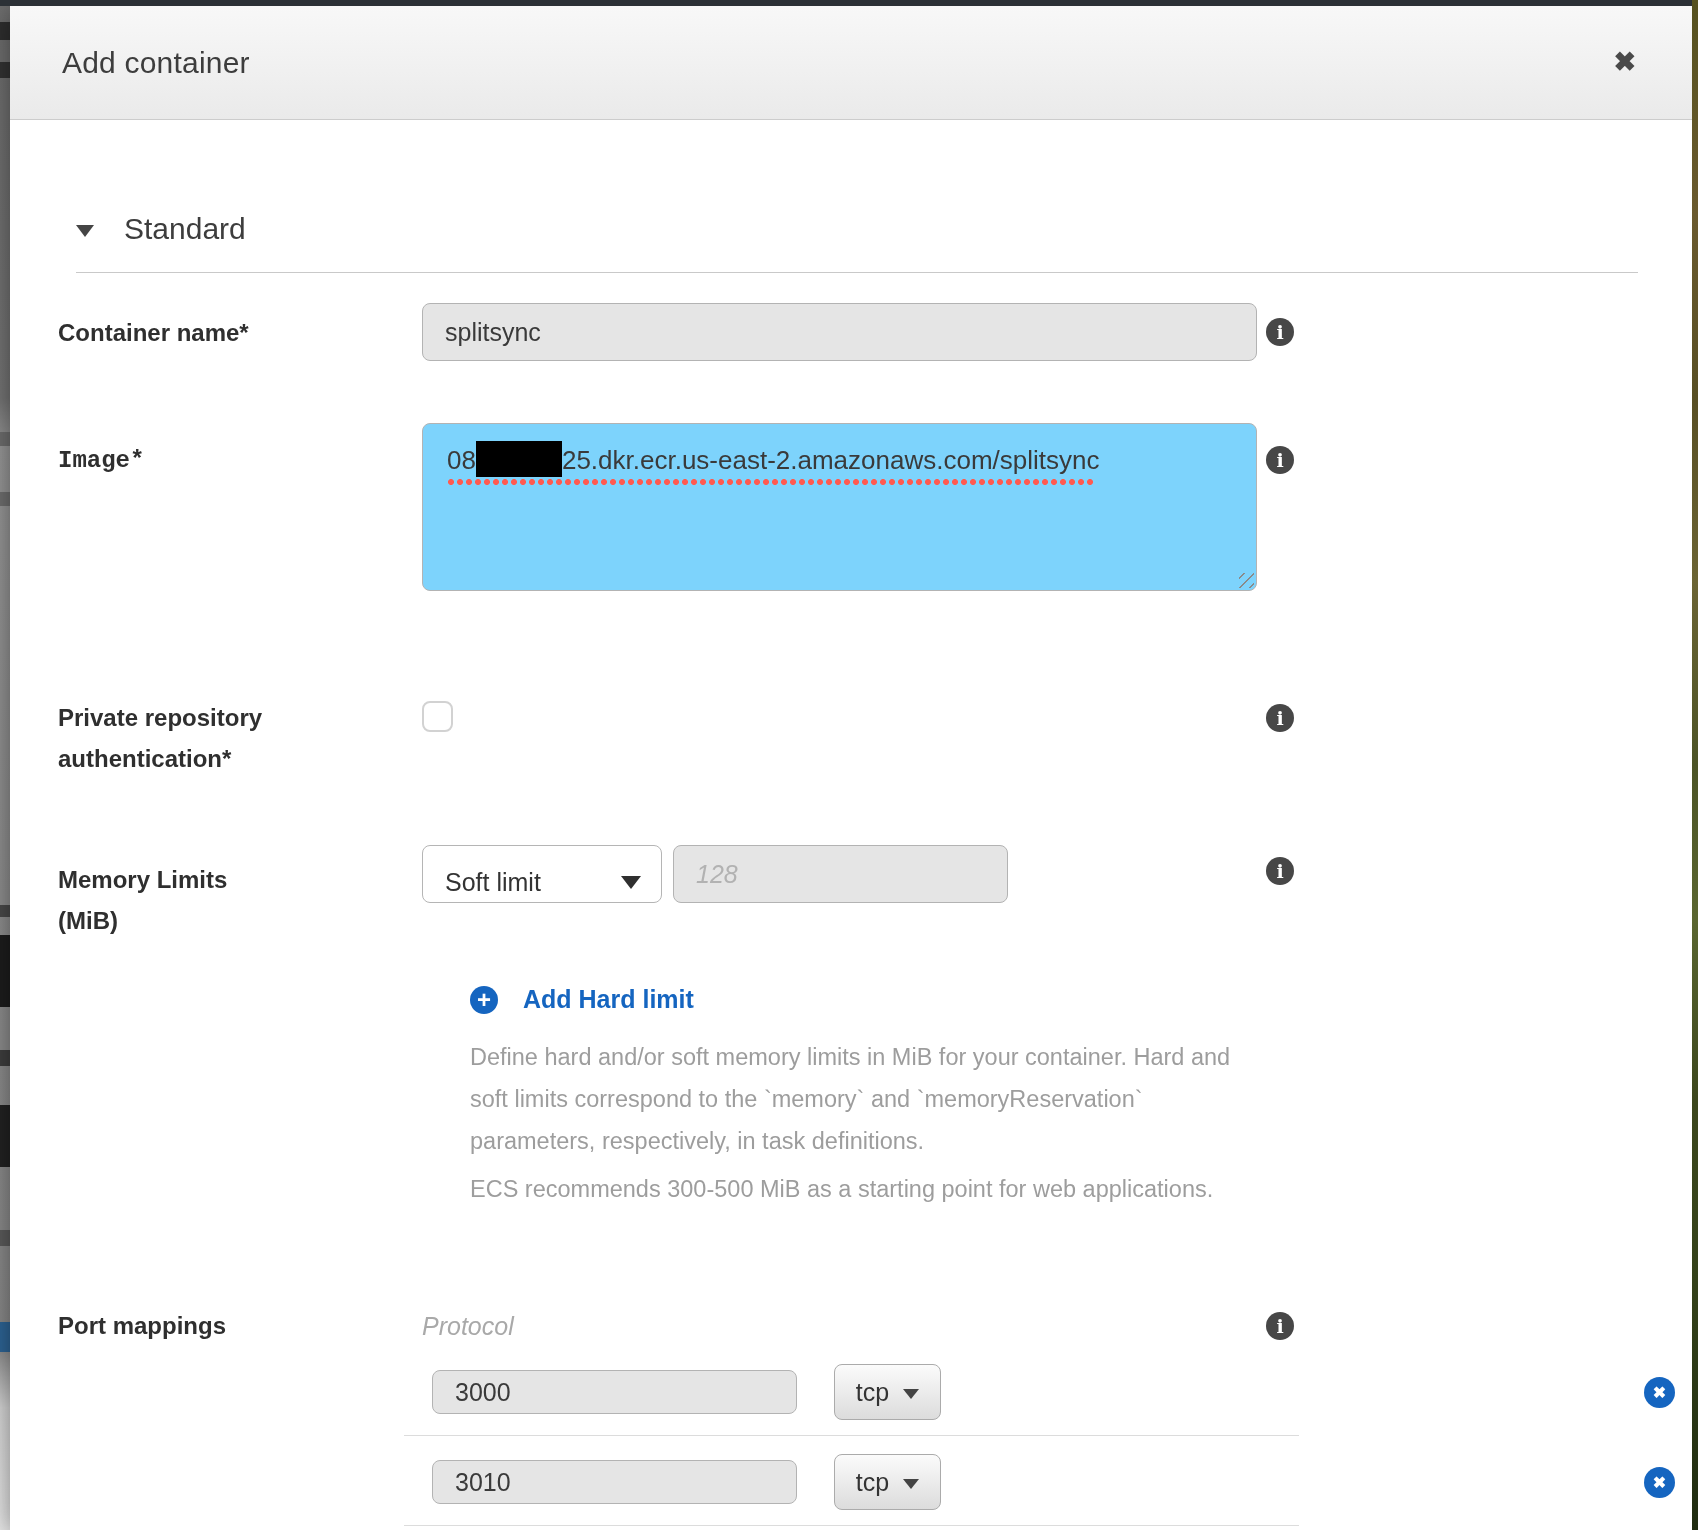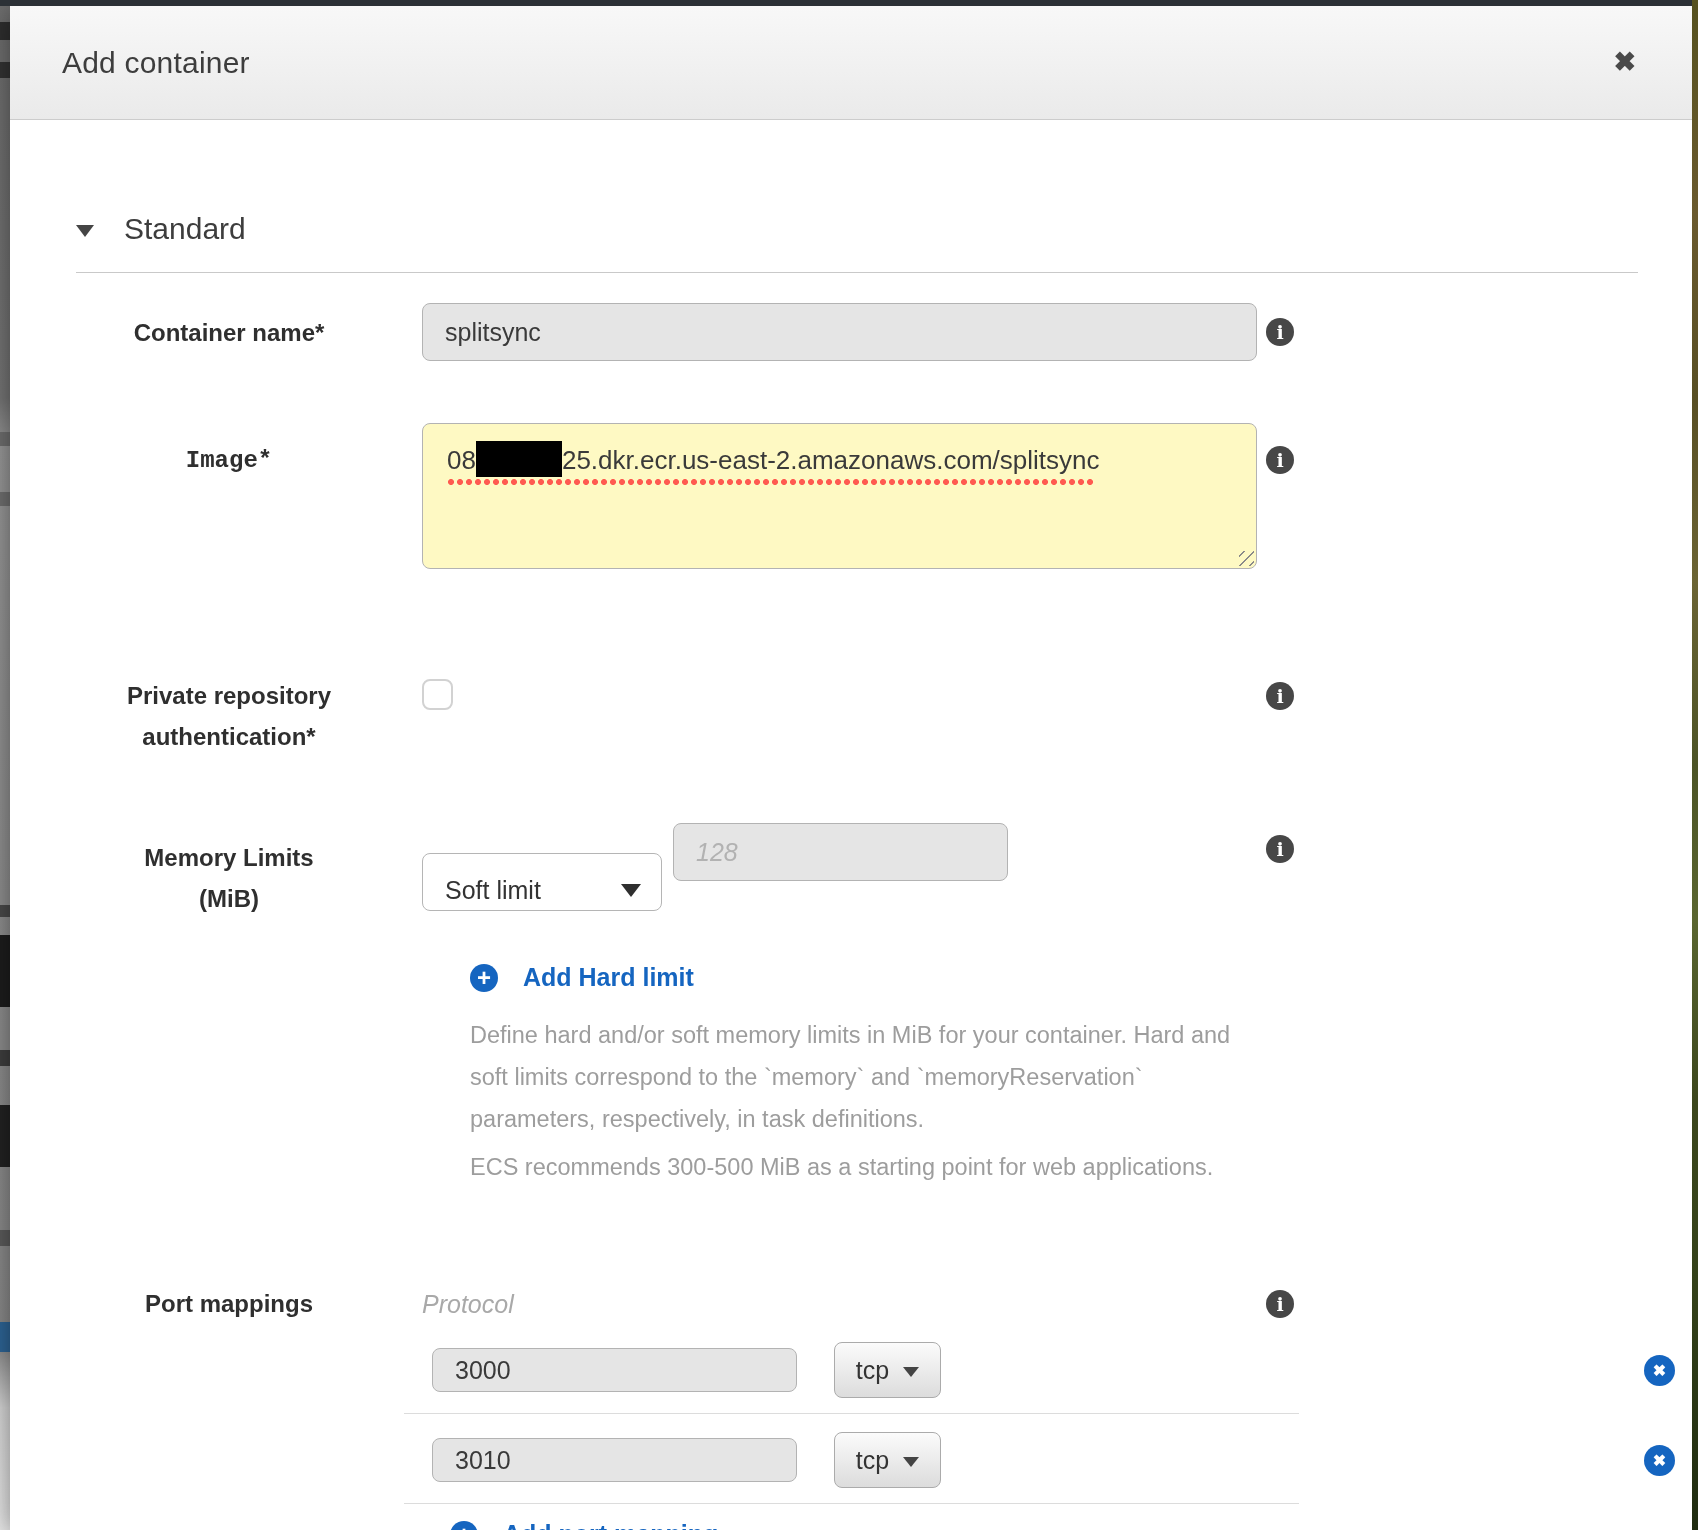--- a/index.html
+++ b/index.html
@@ -64,21 +64,21 @@
     border-left:9px solid transparent; border-right:9px solid transparent;
     border-top:12px solid #454545;
     margin-right:30px; margin-top:4px; cursor:pointer;
   }
   .section-title { font-size:30px; color:#3d3d3d; }
   .section-divider { border:none; border-top:1px solid #c9c9c9; margin:26px 54px 0 66px; }
 
   
   .form-row { position:relative; display:flex; align-items:flex-start; padding-left:48px; }
   .label-col {
-    width:342px; text-align:center; font-weight:bold;
+    width:342px; text-align:left; font-weight:bold;
     font-size:24px; color:#2f2f2f; line-height:41px;
   }
   .control-col { margin-left:22px; position:relative; }
   .info-icon {
     position:absolute; left:1256px; width:28px; height:28px;
     border-radius:50%; background:#474747; color:#fff;
     font-family:"DejaVu Serif", serif; font-weight:bold; font-size:19px;
     display:flex; align-items:center; justify-content:center;
     line-height:1; cursor:pointer;
   }
@@ -93,22 +93,22 @@
   
   .row-container-name { margin-top:30px; }
   .row-container-name .label-col { padding-top:9px; }
   .row-container-name input { width:835px; height:58px; }
   .row-container-name .info-icon { top:15px; }
 
   
   .row-image { margin-top:62px; }
   .row-image .label-col { padding-top:17px;font-family:Liberation Mono, monospace; }
   .image-textarea {
-    width:835px; height:146px;
-    border:1px solid #b3b3b3; border-radius:8px; background:#fef9c3;
+    width:835px; height:168px;
+    border:1px solid #b3b3b3; border-radius:8px; background:#7dd3fc;
     padding:16px 0 0 24px; position:relative; cursor:text;
   }
   .image-line { position:relative; display:inline-block; font-size:26px; color:#3a3a3a; line-height:40px; white-space:nowrap; }
   .redaction-box { display:inline-block; width:86px; height:36px; background:#000; vertical-align:-8px; }
   .squiggle {
     position:absolute; left:0; right:4px; bottom:-6px; height:8px;
     background-image:radial-gradient(circle at 4px 4px, #ff5a50 2.6px, rgba(255,90,80,0) 3.4px);
     background-size:9px 8px; background-repeat:repeat-x;
   }
   .resize-grip {
@@ -125,21 +125,21 @@
   }
   .row-private .info-icon { top:7px; }
 
   
   .row-memory { margin-top:66px; }
   .row-memory .label-col { padding-top:14px; }
   .memory-controls { display:flex; }
   .dropdown-soft {
     width:240px; height:58px; border:1px solid #b5b5b5; border-radius:8px;
     background:#fff; display:flex; align-items:center; justify-content:space-between;
-    padding:17px 20px 0 22px; cursor:pointer;margin-top:30px;
+    padding:17px 20px 0 22px; cursor:pointer;
   }
   .dropdown-soft .dd-label { font-size:25px; color:#333; }
   .dd-caret {
     width:0; height:0;
     border-left:10px solid transparent; border-right:10px solid transparent;
     border-top:13px solid #2f2f2f;
   }
   .memory-input { width:335px; height:58px; margin-left:11px; }
   .row-memory .info-icon { top:12px; }
 

